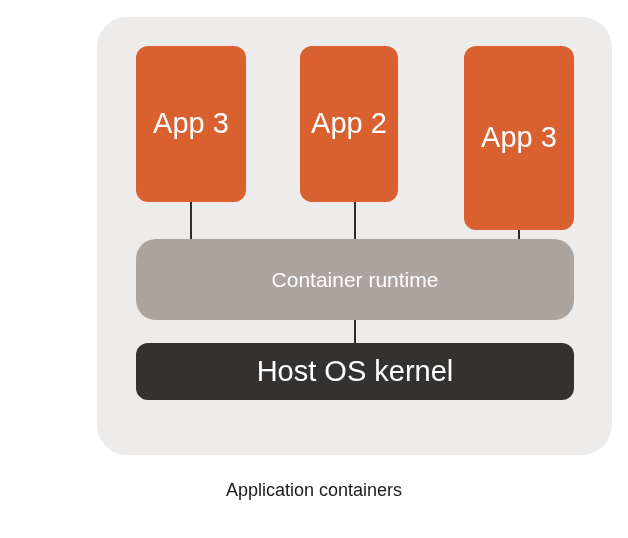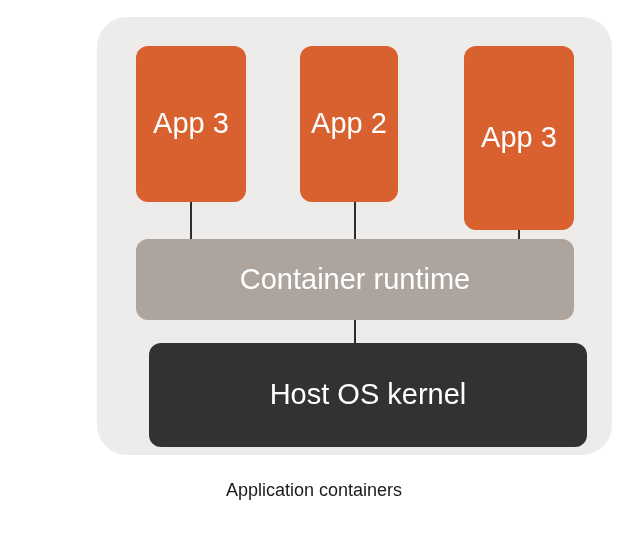--- a/index.html
+++ b/index.html
@@ -54,22 +54,22 @@
   }
 
   .app-node {
     background: #d9602f;
     font-size: 29px;
     border-radius: 12px;
   }
 
   .runtime-node {
     background: #ada49e;
-    font-size: 29px;
-    border-radius: 12px;
+    font-size: 21px;
+    border-radius: 20px;
   }
 
   .kernel-node {
     background: #343231;
     font-size: 29px;
     border-radius: 12px;
   }
 
   
   .caption {
@@ -107,19 +107,19 @@
   </div>
 
   <div class="node app-node" style="left:464px; top:46px; width:110px; height:184px;">
     <span>App 3</span>
   </div>
 
   <div class="node runtime-node" style="left:136px; top:239px; width:438px; height:81px;">
     <span>Container runtime</span>
   </div>
 
-  <div class="node kernel-node" style="left:136px; top:343px; width:438px; height:104px;margin-left:13px;">
+  <div class="node kernel-node" style="left:136px; top:343px; width:438px; height:57px;">
     <span>Host OS kernel</span>
   </div>
 
   <div class="caption">Application containers</div>
 
 </div>
 
 </body></html>

